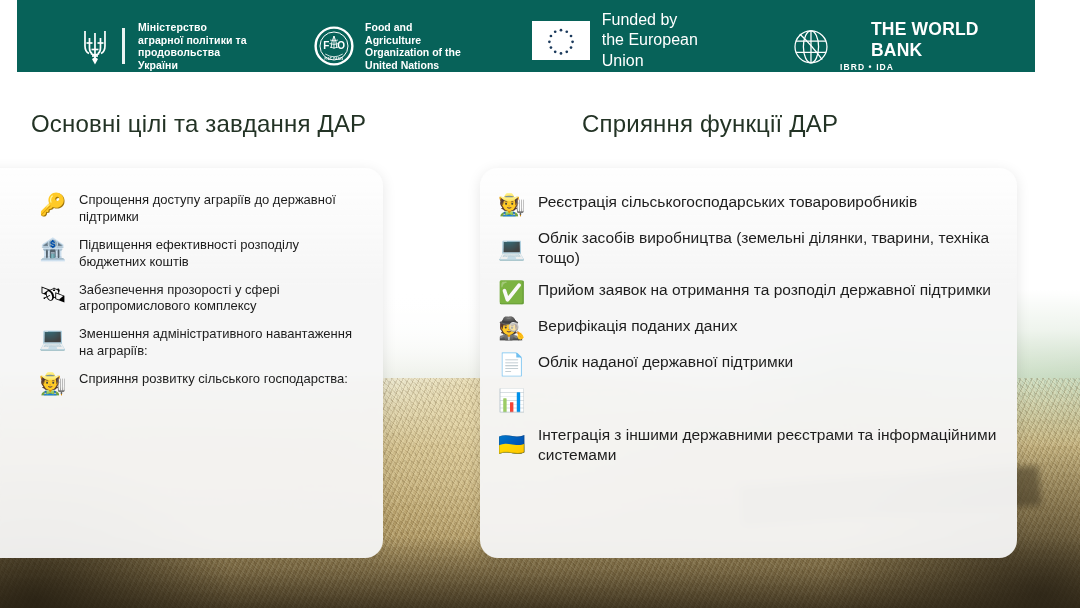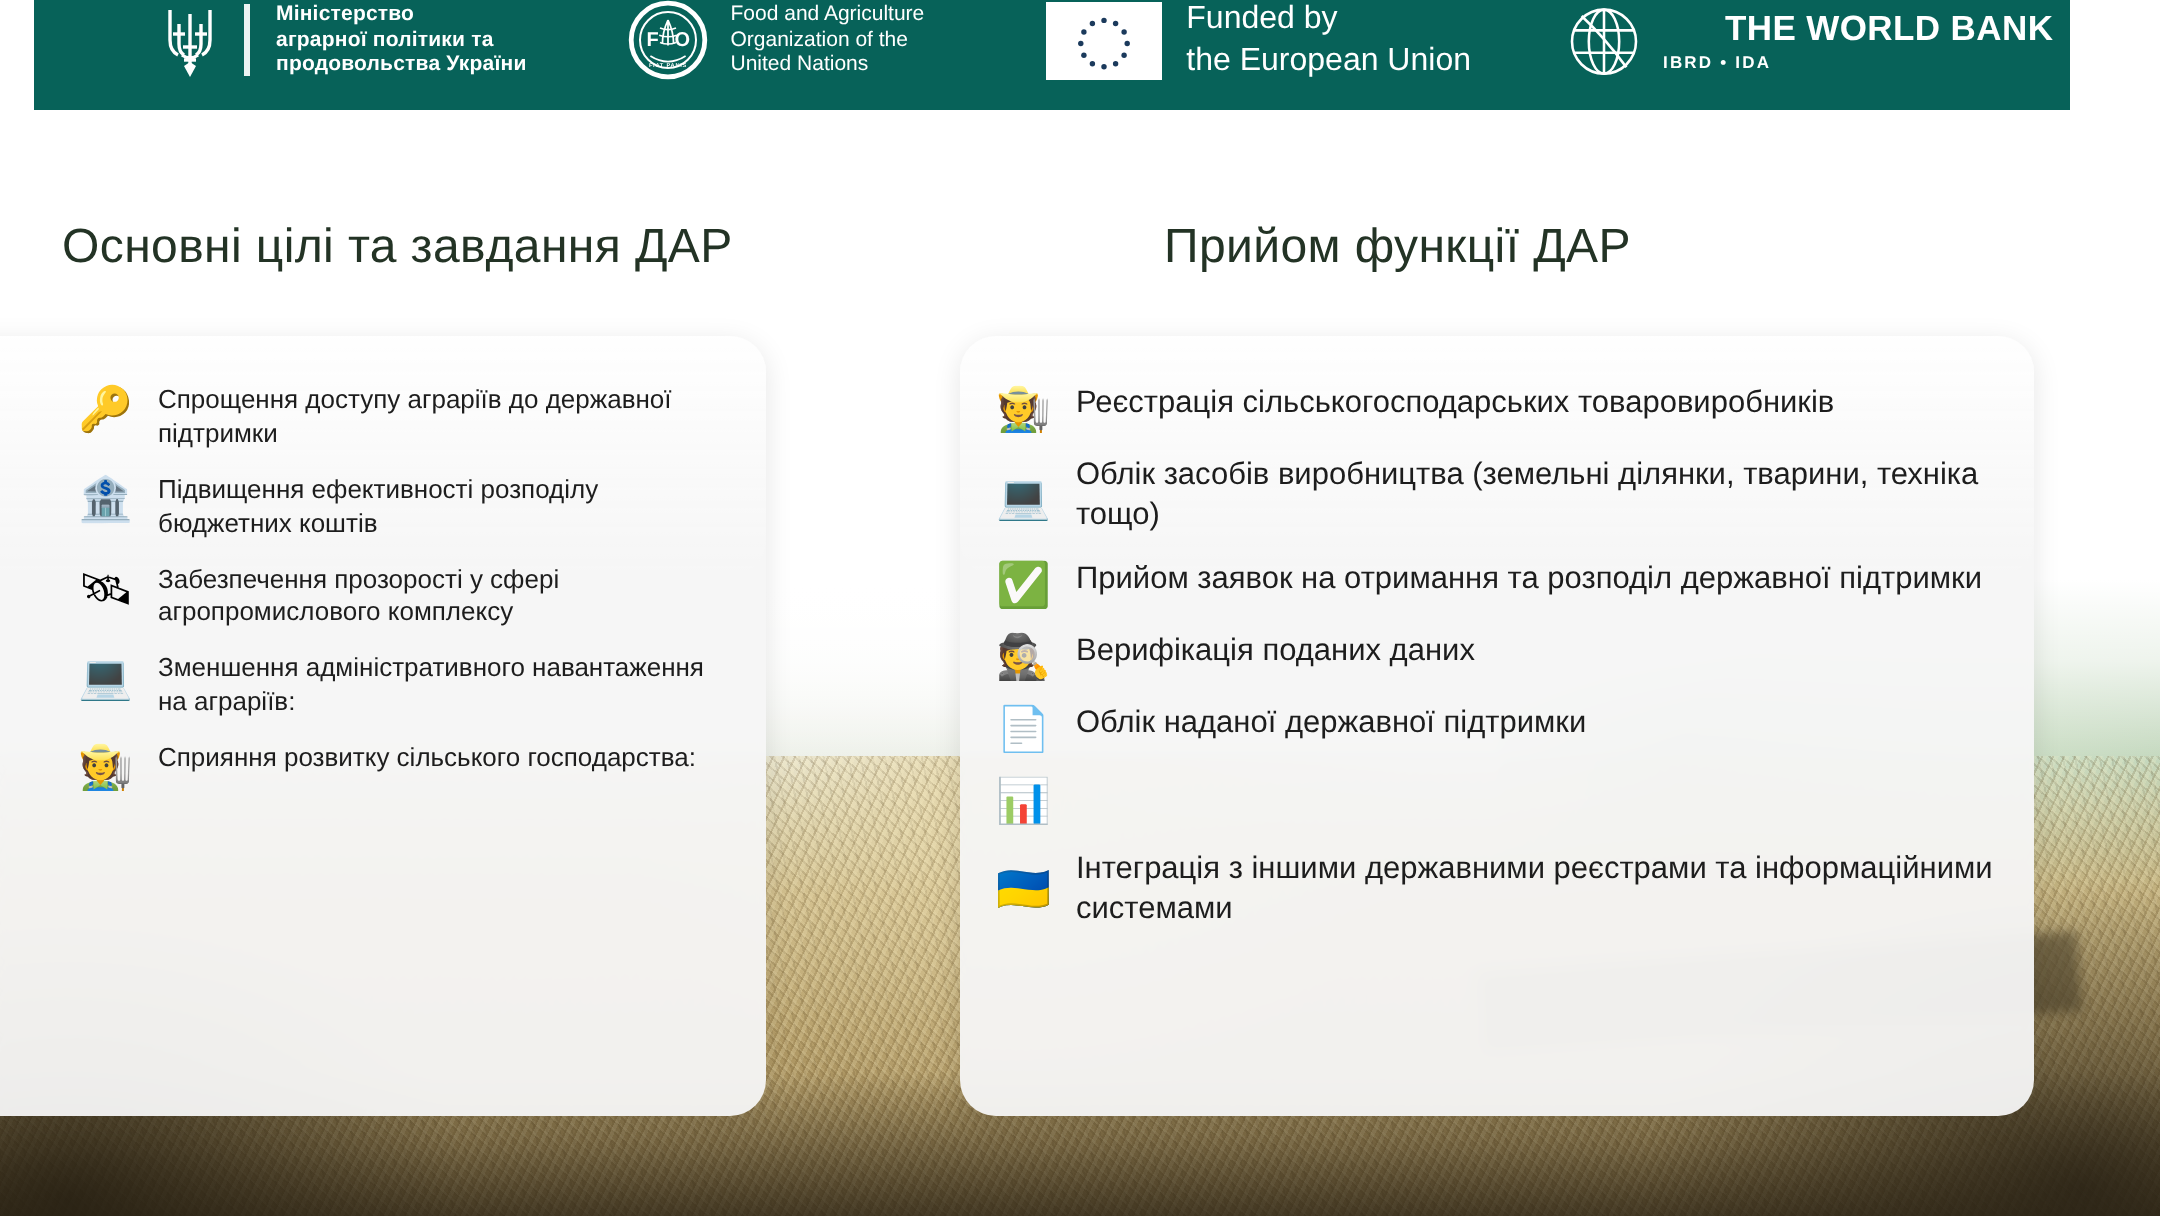--- a/index.html
+++ b/index.html
@@ -88,44 +88,44 @@
   }
   .bg-fade-top {
     position: absolute; left: 0; top: 0; width: 1080px; height: 90px;
     background: linear-gradient(to bottom, #ffffff 0%, rgba(255,255,255,0.72) 45%, rgba(255,255,255,0) 100%);
   }
 
   
   .header {
     position: absolute;
     left: 17px; top: 0;
-    width: 1018px; height: 55px;
+    width: 1018px; height: 72px;
     background: #076259;
     display: flex;
-    align-items: flex-start;
+    align-items: flex-end;
     z-index: 20;
   }
   .logo-group { display: flex; align-items: center; }
   .logo-text { color: #ffffff; line-height: 1.22; }
 
   
   .lg-minagro { margin-left: 63px; }
   .trident { width: 30px; height: 40px; display: block; }
   .minagro-divider {
     width: 3px; height: 36px;
     background: #ffffff;
     margin: 0 13px 0 12px;
     opacity: .92;
   }
   .lg-minagro .logo-text { font-size: 10.5px; font-weight: 700; letter-spacing: .1px; }
 
   
   .lg-fao { margin-left: 51px; }
   .fao-mark { width: 40px; height: 40px; }
-  .lg-fao .logo-text { font-size: 10.5px; font-weight: 400; margin-left: 11px; }
+  .lg-fao .logo-text { font-size: 10.5px; font-weight: 700; margin-left: 11px; }
 
   
   .lg-eu { margin-left: 61px; }
   .eu-flag {
     width: 58px; height: 39px;
     background: #ffffff;
     display: block;
   }
   .lg-eu .logo-text { font-size: 16px; font-weight: 400; margin-left: 12px; line-height: 1.3; }
 
@@ -311,21 +311,21 @@
   </div>
 
   <div class="card" id="card-left">
     <div class="card-top-fade"></div>
   </div>
   <div class="card" id="card-right">
     <div class="card-top-fade"></div>
   </div>
 
   <div class="col-title" id="title-left">Основні цілі та завдання ДАР</div>
-  <div class="col-title" id="title-right">Прийом функції ДАР</div>
+  <div class="col-title" id="title-right">Сприяння функції ДАР</div>
 
   <div class="bullets" id="bullets-left">
     <div class="bullet">
       <span class="bullet-icon">🔑</span>
       <span class="bullet-text">Спрощення доступу аграріїв до державної підтримки</span>
     </div>
     <div class="bullet">
       <span class="bullet-icon">🏦</span>
       <span class="bullet-text">Підвищення ефективності розподілу бюджетних коштів</span>
     </div>

